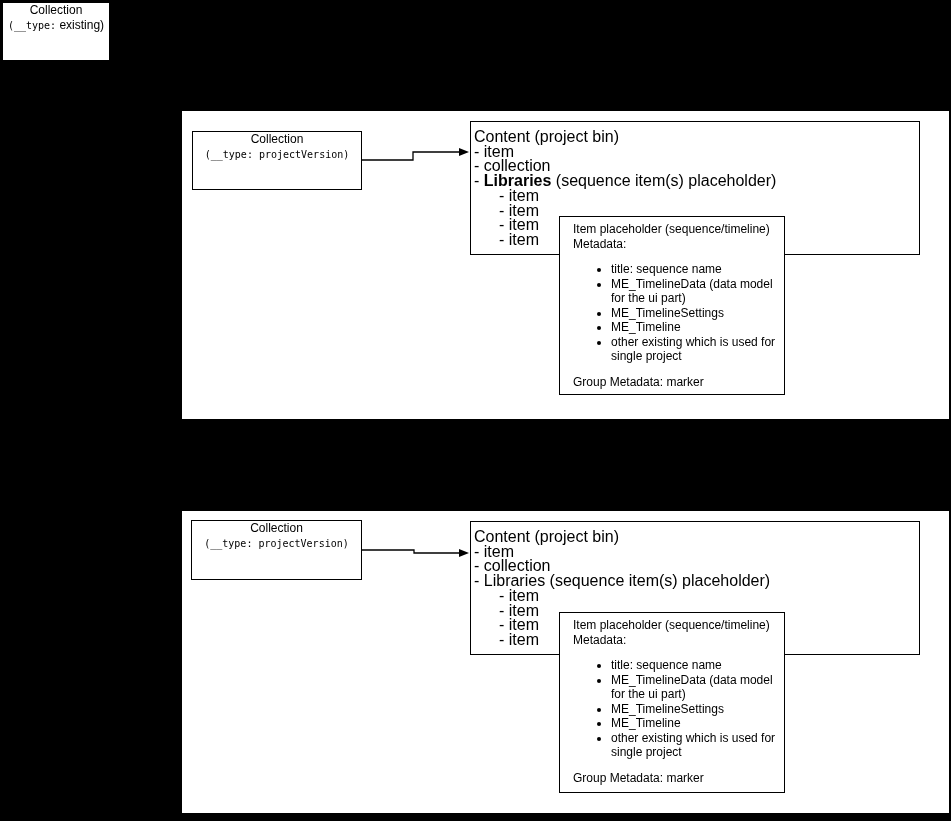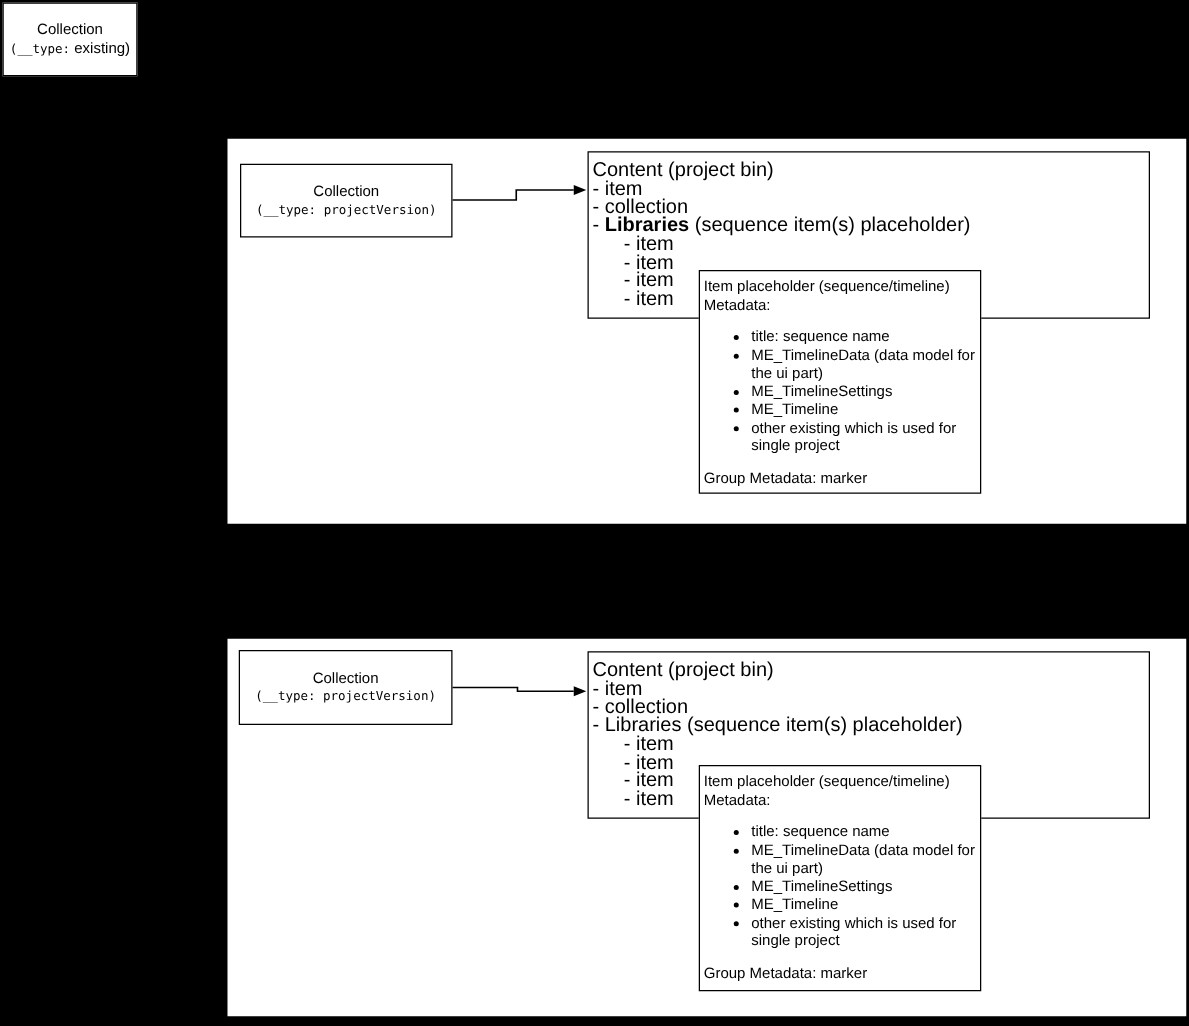--- a/index.html
+++ b/index.html
@@ -8,32 +8,32 @@
     background:#000000;
     font-family:"Liberation Sans",sans-serif;
     color:#000000;
   }
   .abs{position:absolute;box-sizing:border-box;}
   .panel{background:#ffffff;}
   .node{
     background:#ffffff;border:1px solid #000000;
   }
   .center-box{
-    display:flex;flex-direction:column;align-items:center;justify-content:center;
+    display:flex;flex-direction:column;align-items:center;
     text-align:center;font-size:12px;line-height:15px;
   }
   .mono{font-family:"DejaVu Sans Mono","Liberation Mono",monospace;font-size:10px;}
   .content-box{
     font-size:16px;line-height:14.7px;
     padding:8px 4px 0 3px;
   }
   .content-box .indent{padding-left:25px;}
   .item-box{
     font-size:12px;line-height:14.5px;
-    padding:5px 2px 0 3px;
+    padding:5px 2px 0 13px;
     z-index:5;
   }
   .item-box ul{
     margin:11px 0;
     padding-left:38px;
   }
   .item-box li{line-height:14.5px;}
   .arrow{overflow:visible;}
   .arrow path{stroke:#000000;stroke-width:1.3;fill:none;}
   .arrow polygon{fill:#000000;stroke:none;}

